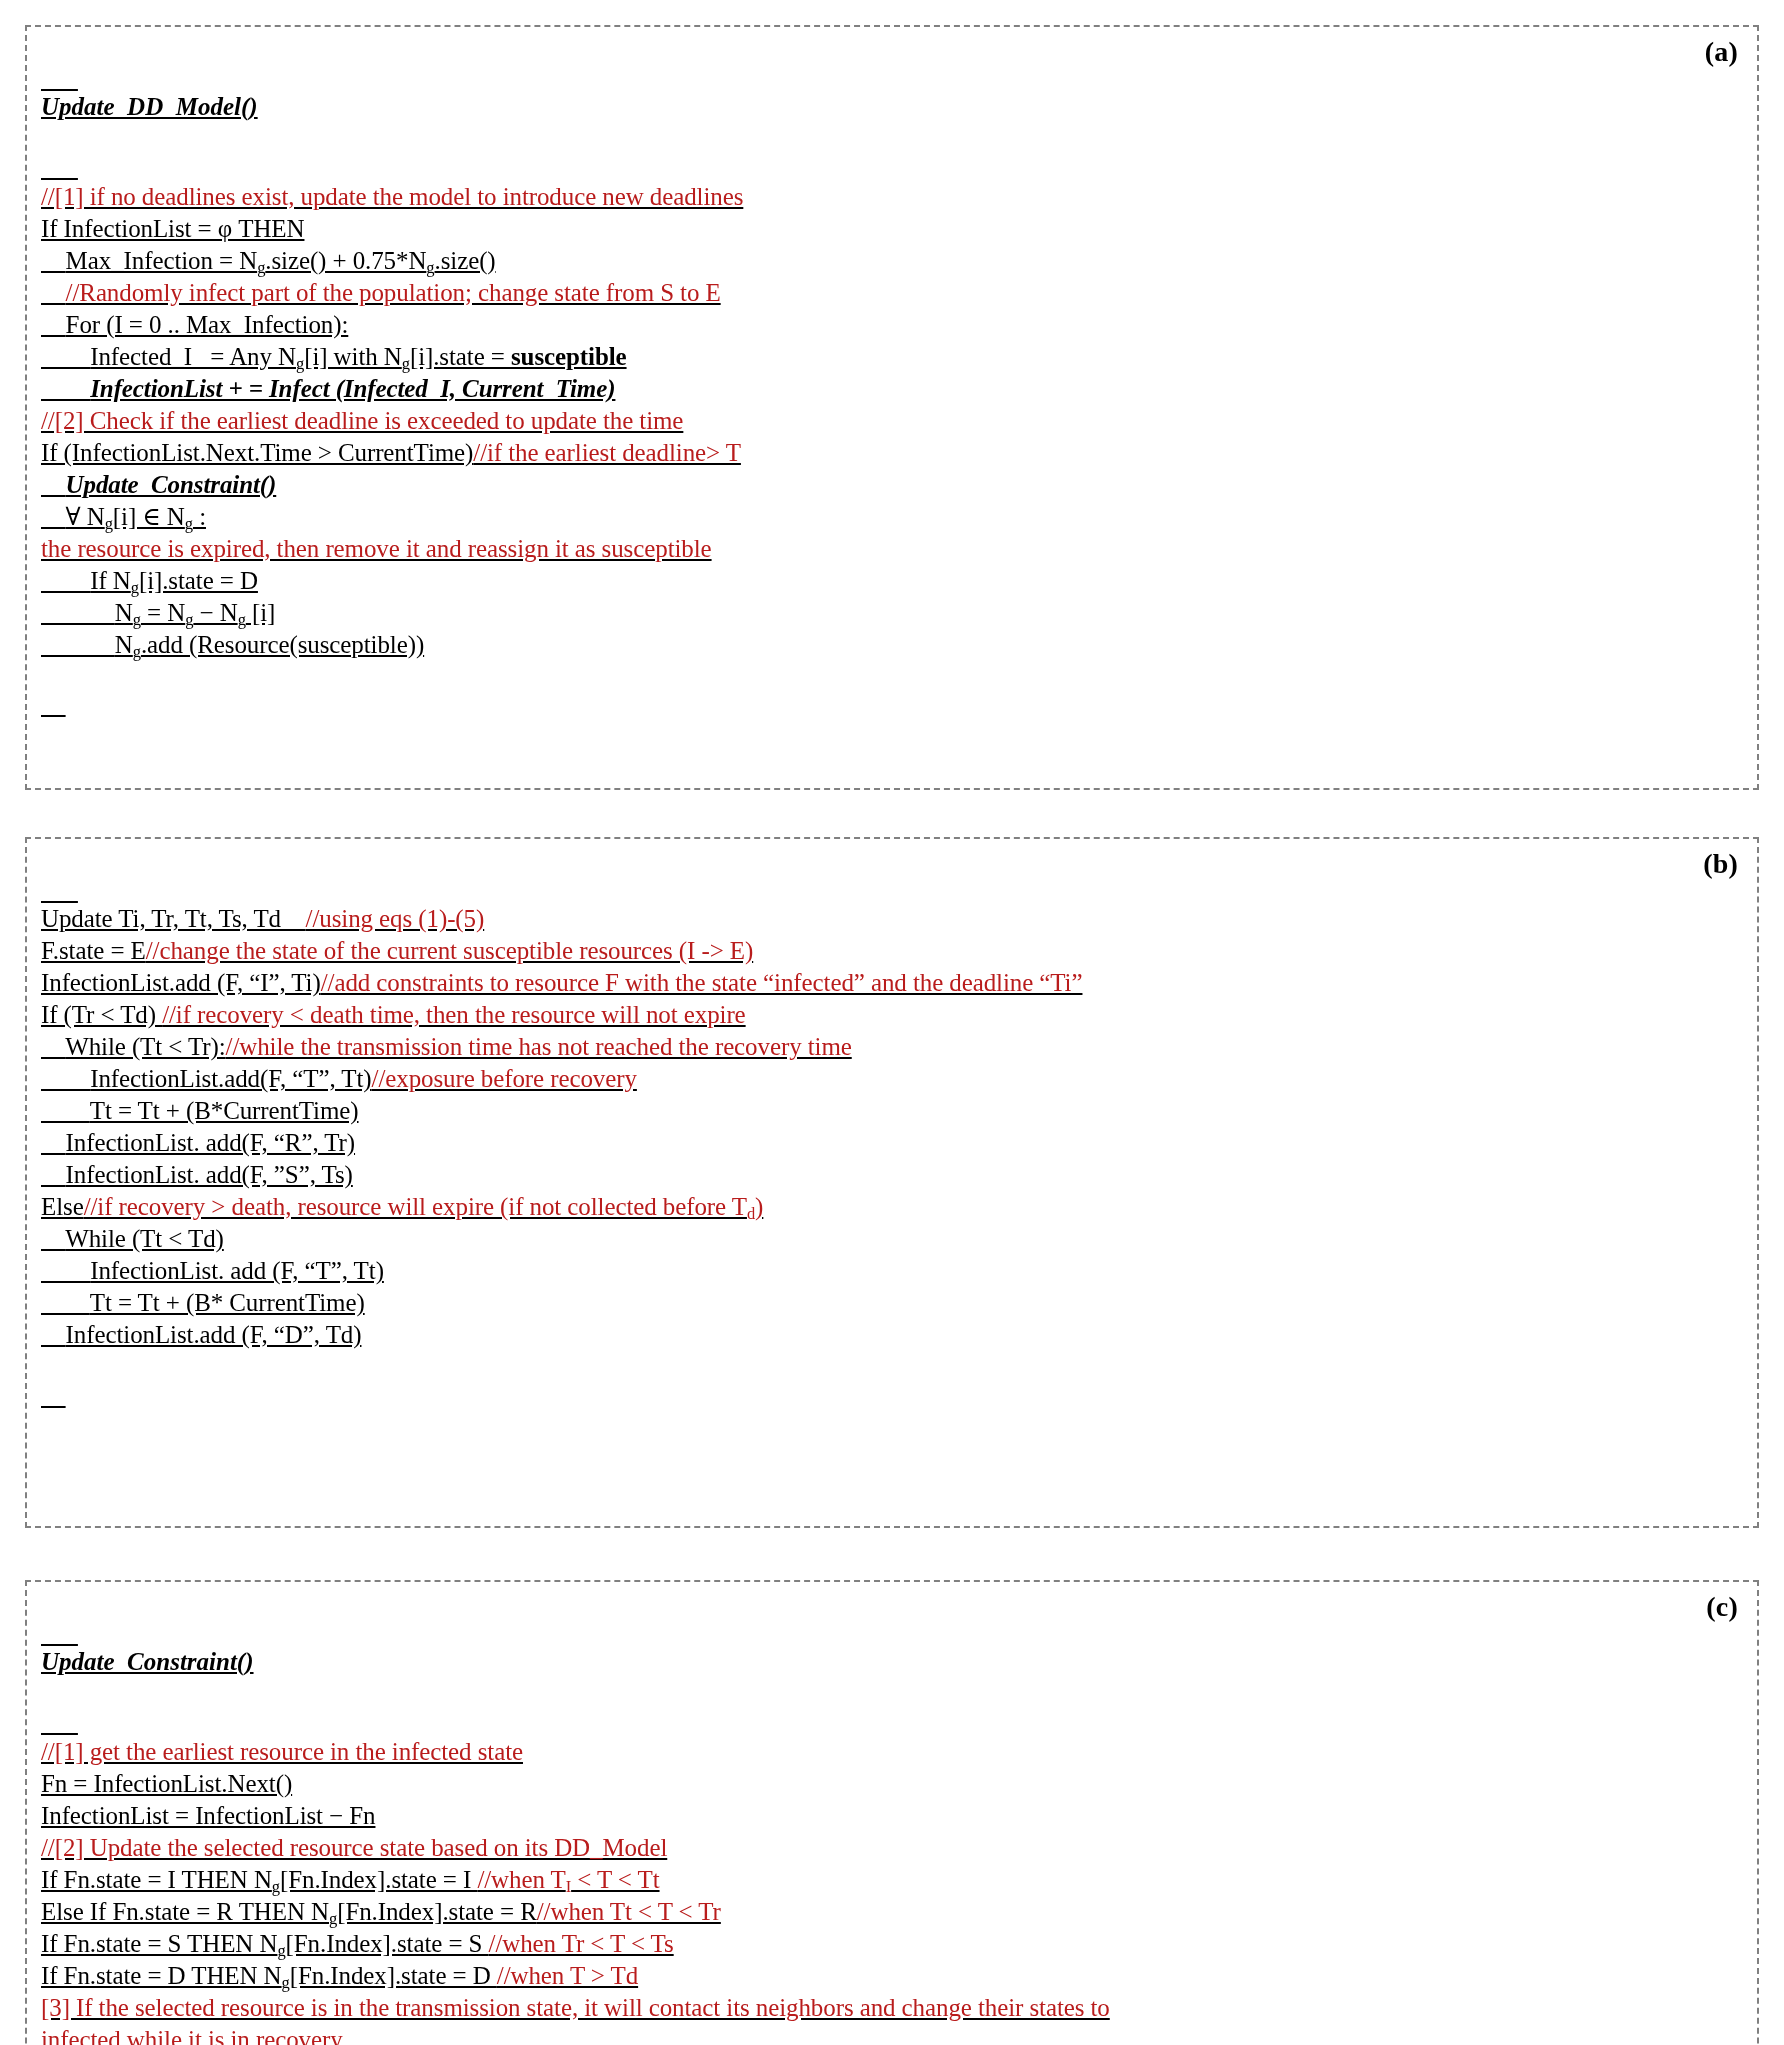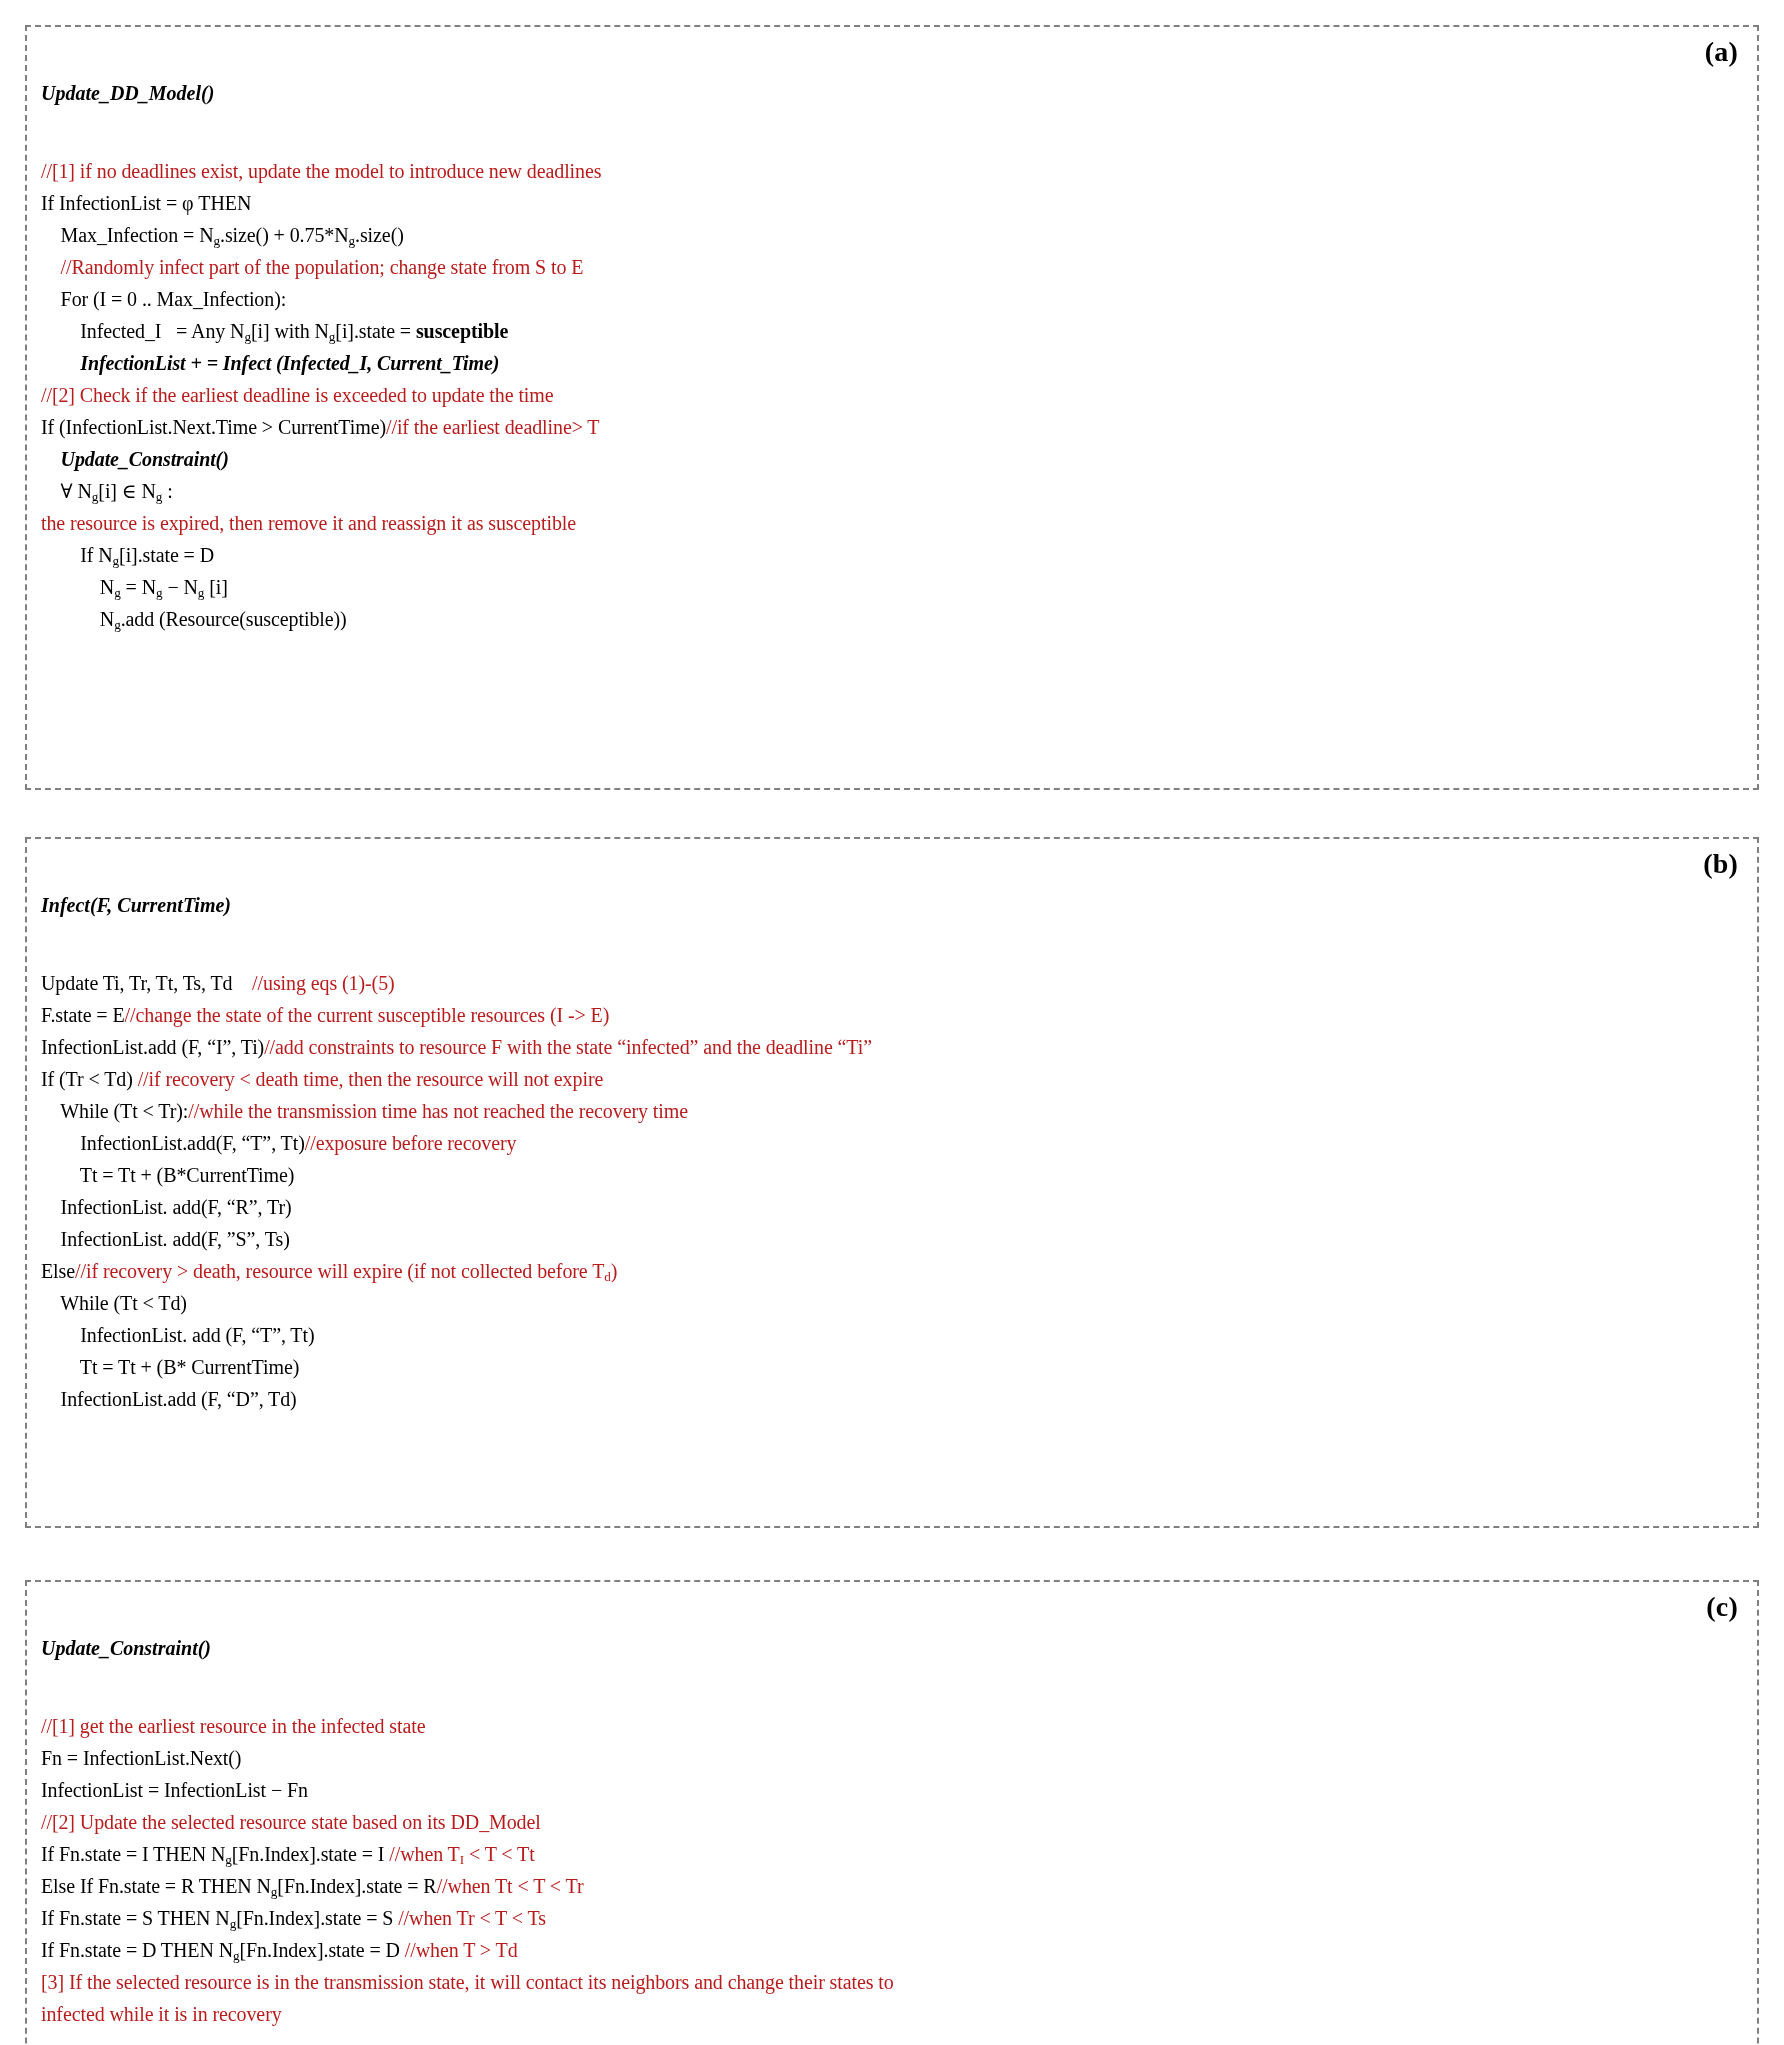--- a/index.html
+++ b/index.html
@@ -37,24 +37,25 @@
     position: absolute;
     top: 10.6px;
     right: 19px;
     font-weight: bold;
     font-size: 28px;
     line-height: 1;
     letter-spacing: 0.2px;
   }
 
   .code {
-    font-size: 20px;
+    font-size: 25px;
     line-height: 1.148;
     white-space: pre;
     letter-spacing: -0.1px;
+    text-decoration: underline;
   }
 
   .line {
     white-space: pre;
     min-height: 32px;
   }
 
   .hdr {
     font-weight: bold;
     font-style: italic;
@@ -85,21 +86,20 @@
     <div class="panel-label">(a)</div>
     <div class="code">
       <div class="line hdr">Update_DD_Model()</div>
       <div><div class="line"><span class="cmt">//[1] if no deadlines exist, update the model to introduce new deadlines</span></div><div class="line"><span>If InfectionList = φ THEN</span></div><div class="line">    <span>Max_Infection = N</span><sub>g</sub><span>.size() + 0.75*N</span><sub>g</sub><span>.size()</span></div><div class="line">    <span class="cmt">//Randomly infect part of the population; change state from S to E</span></div><div class="line">    <span>For (I = 0 .. Max_Infection):</span></div><div class="line">        <span>Infected_I   = Any N</span><sub>g</sub><span>[i] with N</span><sub>g</sub><span>[i].state = </span><span class="b">susceptible</span></div><div class="line">        <span class="bi">InfectionList + = Infect (Infected_I, Current_Time)</span></div><div class="line"><span class="cmt">//[2] Check if the earliest deadline is exceeded to update the time</span></div><div class="line"><span>If (InfectionList.Next.Time &gt; CurrentTime)</span><span class="cmt">//if the earliest deadline&gt; T</span></div><div class="line">    <span class="bi">Update_Constraint()</span></div><div class="line">    <span>∀ N</span><sub>g</sub><span>[i] ∈ N</span><sub>g</sub><span> :</span></div><div class="line"><span class="cmt">the resource is expired, then remove it and reassign it as susceptible</span></div><div class="line">        <span>If N</span><sub>g</sub><span>[i].state = D</span></div><div class="line">            <span>N</span><sub>g</sub><span> = N</span><sub>g</sub><span> − N</span><sub>g</sub><span> [i]</span></div><div class="line">            <span>N</span><sub>g</sub><span>.add (Resource(susceptible))</span></div></div>
     </div>
   </div>
 
   <div class="panel" id="panel-b">
     <div class="panel-label">(b)</div>
     <div class="code">
-      <div class="line hdr">Infect(F, CurrentTime)</div>
       <div><div class="line"><span>Update Ti, Tr, Tt, Ts, Td    </span><span class="cmt">//using eqs (1)-(5)</span></div><div class="line"><span>F.state = E</span><span class="cmt">//change the state of the current susceptible resources (I -&gt; E)</span></div><div class="line"><span>InfectionList.add (F, “I”, Ti)</span><span class="cmt">//add constraints to resource F with the state “infected” and the deadline “Ti”</span></div><div class="line"><span>If (Tr &lt; Td) </span><span class="cmt">//if recovery &lt; death time, then the resource will not expire</span></div><div class="line">    <span>While (Tt &lt; Tr):</span><span class="cmt">//while the transmission time has not reached the recovery time</span></div><div class="line">        <span>InfectionList.add(F, “T”, Tt)</span><span class="cmt">//exposure before recovery</span></div><div class="line">        <span>Tt = Tt + (B*CurrentTime)</span></div><div class="line">    <span>InfectionList. add(F, “R”, Tr)</span></div><div class="line">    <span>InfectionList. add(F, ”S”, Ts)</span></div><div class="line"><span>Else</span><span class="cmt">//if recovery &gt; death, resource will expire (if not collected before T</span><sub class="cmt">d</sub><span class="cmt">)</span></div><div class="line">    <span>While (Tt &lt; Td)</span></div><div class="line">        <span>InfectionList. add (F, “T”, Tt)</span></div><div class="line">        <span>Tt = Tt + (B* CurrentTime)</span></div><div class="line">    <span>InfectionList.add (F, “D”, Td)</span></div></div>
     </div>
   </div>
 
   <div class="panel" id="panel-c">
     <div class="panel-label">(c)</div>
     <div class="code">
       <div class="line hdr">Update_Constraint()</div>
       <div><div class="line"><span class="cmt">//[1] get the earliest resource in the infected state</span></div><div class="line"><span>Fn = InfectionList.Next()</span></div><div class="line"><span>InfectionList = InfectionList − Fn</span></div><div class="line"><span class="cmt">//[2] Update the selected resource state based on its DD_Model</span></div><div class="line"><span>If Fn.state = I THEN N</span><sub>g</sub><span>[Fn.Index].state = I </span><span class="cmt">//when T</span><sub class="cmt">I</sub><span class="cmt"> &lt; T &lt; Tt</span></div><div class="line"><span>Else If Fn.state = R THEN N</span><sub>g</sub><span>[Fn.Index].state = R</span><span class="cmt">//when Tt &lt; T &lt; Tr</span></div><div class="line"><span>If Fn.state = S THEN N</span><sub>g</sub><span>[Fn.Index].state = S </span><span class="cmt">//when Tr &lt; T &lt; Ts</span></div><div class="line"><span>If Fn.state = D THEN N</span><sub>g</sub><span>[Fn.Index].state = D </span><span class="cmt">//when T &gt; Td</span></div><div class="line"><span class="cmt">[3] If the selected resource is in the transmission state, it will contact its neighbors and change their states to</span></div><div class="line"><span class="cmt">infected while it is in recovery</span></div></div>
     </div>

